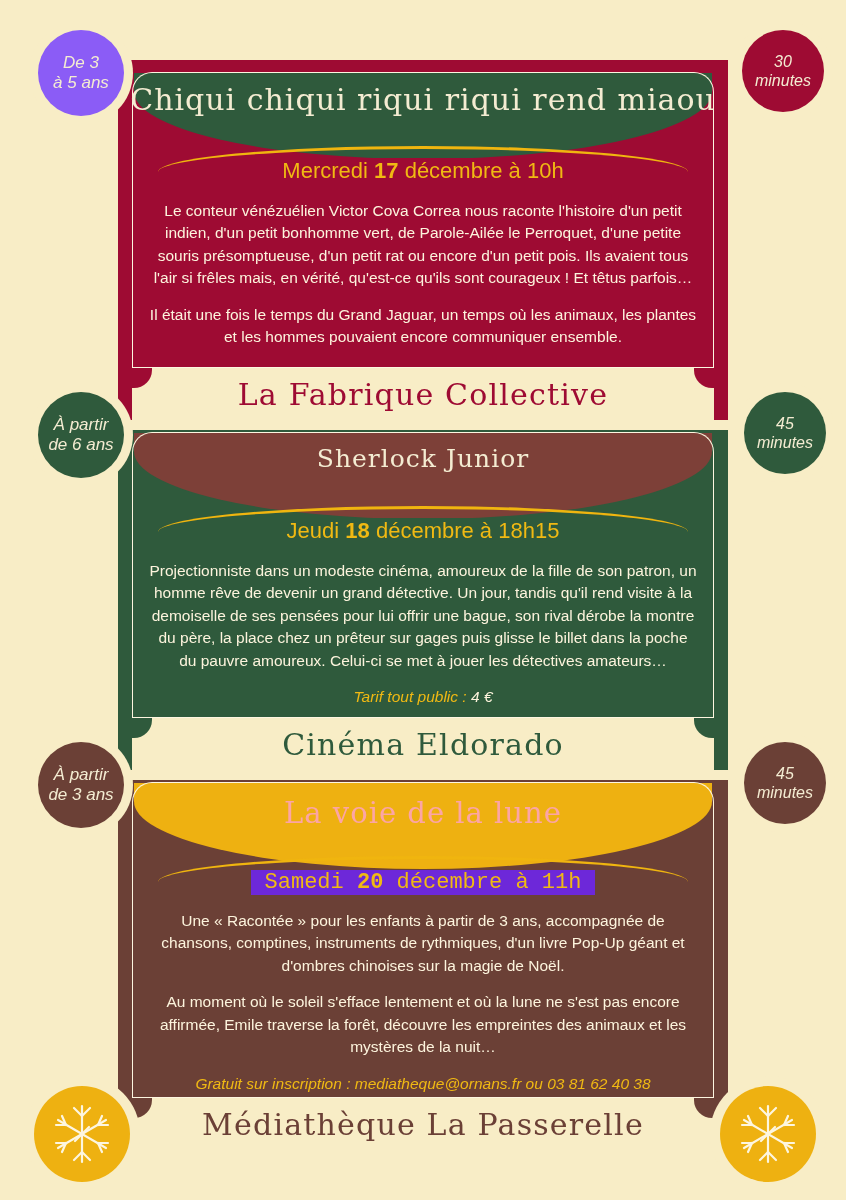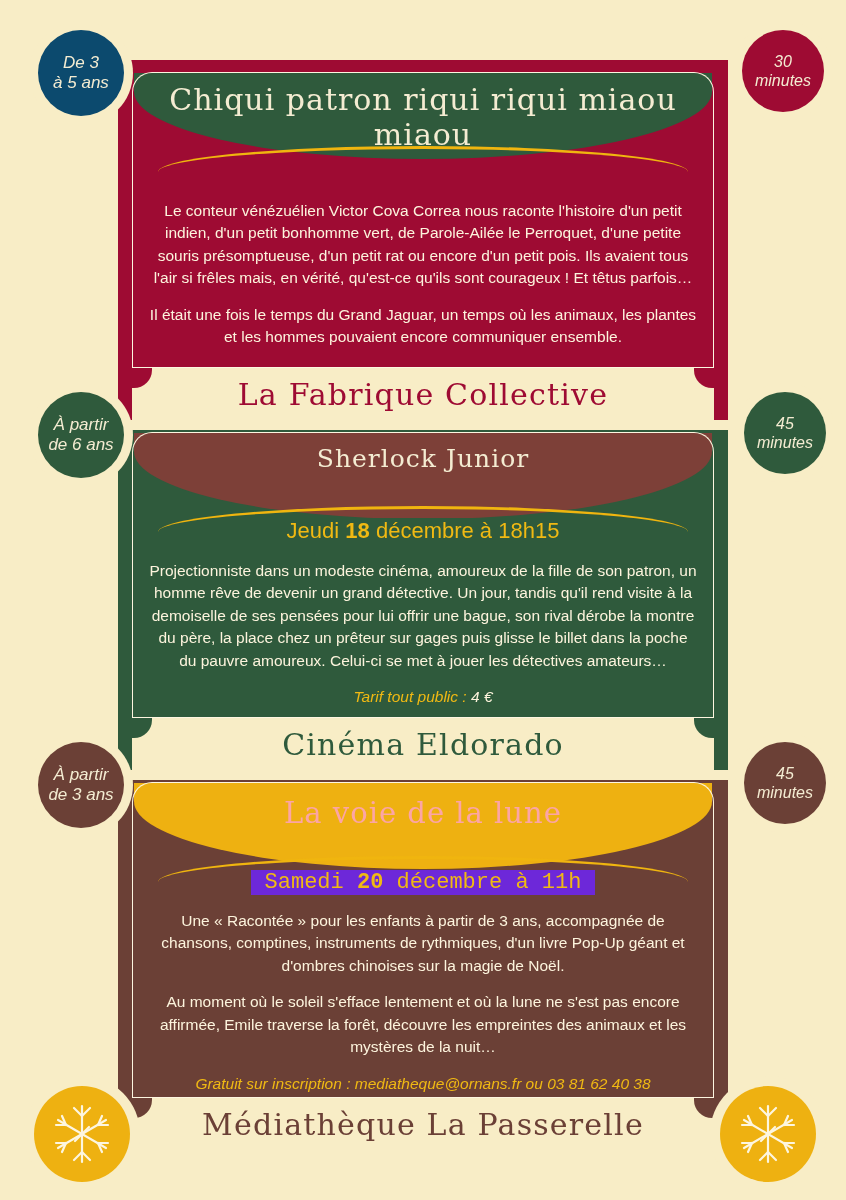--- a/index.html
+++ b/index.html
@@ -133,21 +133,21 @@
     position:absolute;border-radius:50%;
     display:flex;align-items:center;justify-content:center;
     text-align:center;
     color:#f4ecd2;
     font-style:italic;
     line-height:1.2;
     z-index:20;
     box-shadow:0 0 0 9px #f8edc6;
   }
   .badge span{display:block;}
-  .b-age1{left:38px;top:30px;width:86px;height:86px;background:#0c4a6e;font-size:17px;}
+  .b-age1{left:38px;top:30px;width:86px;height:86px;background:#8b5cf6;font-size:17px;}
   .b-dur1{left:742px;top:30px;width:82px;height:82px;background:#9e0b33;font-size:16px;}
   .b-age2{left:38px;top:392px;width:86px;height:86px;background:#2f5a3c;font-size:17px;}
   .b-dur2{left:744px;top:392px;width:82px;height:82px;background:#2f5a3c;font-size:16px;}
   .b-age3{left:38px;top:742px;width:86px;height:86px;background:#6b4036;font-size:17px;}
   .b-dur3{left:744px;top:742px;width:82px;height:82px;background:#6b4036;font-size:16px;}
 
   
   .snow{
     position:absolute;width:96px;height:96px;border-radius:50%;
     background:#eeb111;z-index:20;
@@ -160,22 +160,23 @@
 </head>
 <body>
 
 <div class="poster">
 
   <div class="stack">
 
     <div class="panel p1">
       <div class="banner"></div>
       <div class="frame"></div>
-      <div class="title">Chiqui patron riqui riqui miaou miaou</div>
+      <div class="title">Chiqui chiqui riqui riqui rend miaou</div>
       <div class="swoosh"></div>
+      <div class="date"><span class="dwrap"><span>Mercredi </span><b>17</b><span> décembre à 10h</span></span></div>
       <div class="body">
         <p class="para">Le conteur vénézuélien Victor Cova Correa nous raconte l'histoire d'un petit indien, d'un petit bonhomme vert, de Parole-Ailée le Perroquet, d'une petite souris présomptueuse, d'un petit rat ou encore d'un petit pois. Ils avaient tous l'air si frêles mais, en vérité, qu'est-ce qu'ils sont courageux ! Et têtus parfois…</p>
         <p class="para">Il était une fois le temps du Grand Jaguar, un temps où les animaux, les plantes et les hommes pouvaient encore communiquer ensemble.</p>
         <p class="note"><span>Gratuit sur inscription : lafabriquecollective@ornans.fr ou 03 81 62 40 32</span><span class="white"></span></p>
       </div>
       <div class="footer">
         <div class="notch l"></div>
         <div class="notch r"></div>
         <div class="venue">La Fabrique Collective</div>
       </div>

